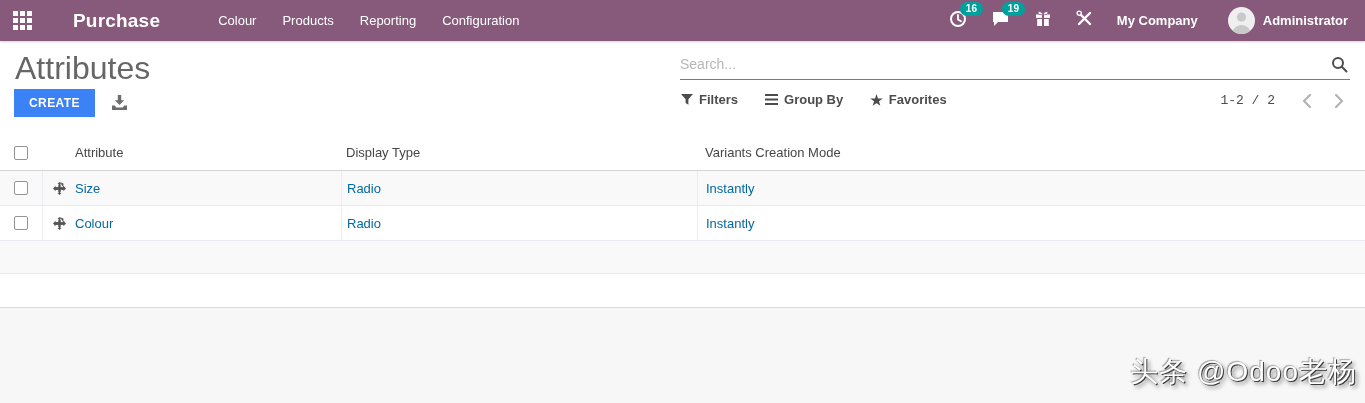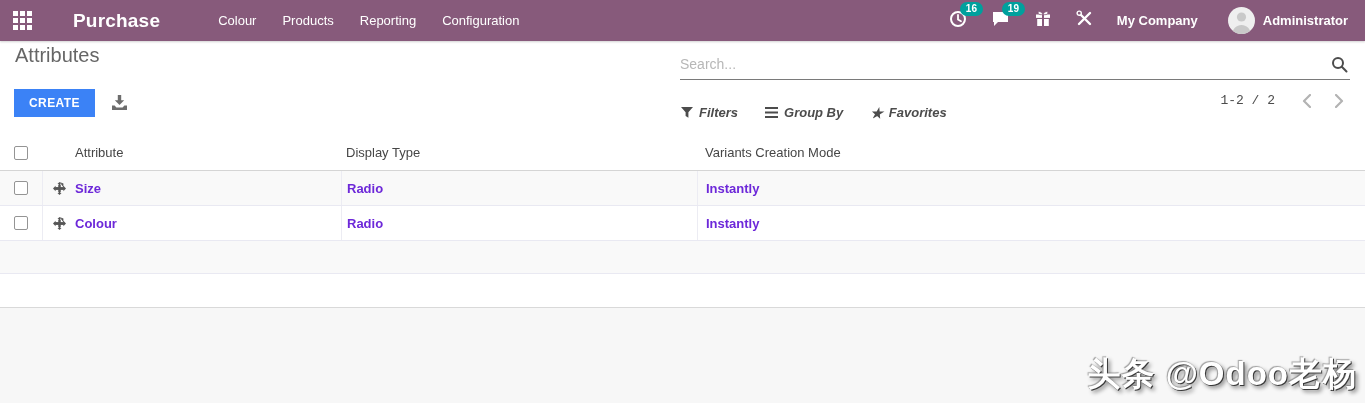--- a/index.html
+++ b/index.html
@@ -40,21 +40,21 @@
   .company-label, .user-label { font-size: 13px; font-weight: 600; margin-left: 24px; cursor: pointer; }
   .avatar {
     width: 27px; height: 27px; border-radius: 50%;
     background: #efefef; margin-left: 30px; cursor: pointer;
     display: flex; align-items: flex-end; justify-content: center; overflow: hidden;
   }
   .user-label { margin-left: 8px; }
 
   
   .control-panel { position: relative; height: 94px; background: #fff; }
-  .page-title { position: absolute; left: 15px; top: 3px; font-size: 20px; color: #666; font-weight: 400; }
+  .page-title { position: absolute; left: 15px; top: 9px; font-size: 32px; color: #666; font-weight: 400; }
 
   .searchbar {
     position: absolute; left: 680px; right: 15px; top: 8px; height: 31px;
     border-bottom: 1px solid #7a7a7a;
     display: flex; align-items: center;
   }
   .searchbar input {
     border: none; outline: none; flex: 1; font-size: 14px;
     font-family: "Liberation Sans", sans-serif; color: #4c4c4c; background: transparent;
   }
@@ -64,35 +64,35 @@
   .buttons-row { position: absolute; left: 14px; top: 48px; display: flex; align-items: center; }
   .btn-create {
     background: #3b82f6; color: #fff; border: none; cursor: pointer;
     font-family: "Liberation Sans", sans-serif;
     font-size: 12px; font-weight: bold; letter-spacing: .4px;
     padding: 8px 15px; line-height: 1;
   }
   .download-btn { margin-left: 16px; cursor: pointer; display: flex; }
 
   .filter-row {
-    position: absolute; left: 681px; top: 64px;
-    display: flex; align-items: flex-start; font-size: 13px; font-weight: bold; color: #4c4c4c; font-style: italic;
+    position: absolute; left: 681px; top: 51px;
+    display: flex; align-items: flex-start; font-size: 13px; font-weight: bold; color: #4c4c4c;
   }
   .filter-btn { display: flex; align-items: center; margin-right: 27px; cursor: pointer; }
   .filter-btn .f-icon { margin-right: 6px; display: flex; }
   .star-glyph { font-size: 14px; color: #4c4c4c; margin-right: 6px; line-height: 1; }
 
   .pager { position: absolute; right: 16px; top: 52px; display: flex; align-items: center; font-family: Liberation Mono, monospace; }
   .pager-value { font-size: 13px; color: #4c4c4c; margin-right: 22px; }
   .pager-arrow { cursor: pointer; display: flex; padding: 0 5px; }
   .pager-arrow + .pager-arrow { margin-left: 14px; }
 
   
   .list { width: 100%; }
-  .lrow { display: flex; align-items: center; font-size: 13px; color: #6d28d9; font-weight: bold; }
+  .lrow { display: flex; align-items: center; font-size: 13px; color: #0369a1; }
   .lrow.hdr { height: 36px; font-weight: normal; color: #464646; border-bottom: 1px solid #d5d5d5; background: #fff; }
   .lrow.data { height: 35px; border-bottom: 1px solid #e9e9f2; cursor: pointer; }
   .lrow.data.odd { background: #f9f9f9; }
   .c-check { flex: 0 0 42px; display: flex; justify-content: center; }
   .c-handle { flex: 0 0 33px; display: flex; justify-content: center; align-self: stretch; align-items: center; }
   .lrow.data .c-handle { border-left: 1px solid #ececf3; }
   .c-attr { flex: 0 0 266px; padding-right: 8px; }
   .c-display { flex: 0 0 356px; padding-left: 5px; align-self: stretch; display: flex; align-items: center; }
   .c-variants { flex: 1; padding-left: 8px; align-self: stretch; display: flex; align-items: center; }
   .lrow.data .c-display, .lrow.data .c-variants { border-left: 1px solid #ececf3; text-align: center; }
@@ -103,22 +103,22 @@
     background: #fff; cursor: pointer;
   }
   .drag-handle { display: flex; cursor: grab; }
 
   .blank-band-odd { height: 33px; background: #f9f9f9; border-bottom: 1px solid #e9e9f2; }
   .blank-band-even { height: 34px; background: #fff; border-bottom: 1px solid #d9d9d9; }
   .page-rest { height: 96px; background: #f7f7f7; }
 
   
   .watermark {
-    position: absolute; right: 8px; bottom: 6px;
-    font-size: 33px; font-weight: bold; letter-spacing: 1px;
+    position: absolute; right: 8px; bottom: 12px;
+    font-size: 28px; font-weight: normal; letter-spacing: 1px;
     color: #ffffff;
     text-shadow: -1px -1px 1px rgba(90,90,90,.55), 1px 1px 0 #3a3a3a, 3px 3px 4px rgba(0,0,0,.45);
     pointer-events: none;
   }
 </style>
 </head>
 <body>
 
 <div class="navbar">
   <div class="apps-btn">

